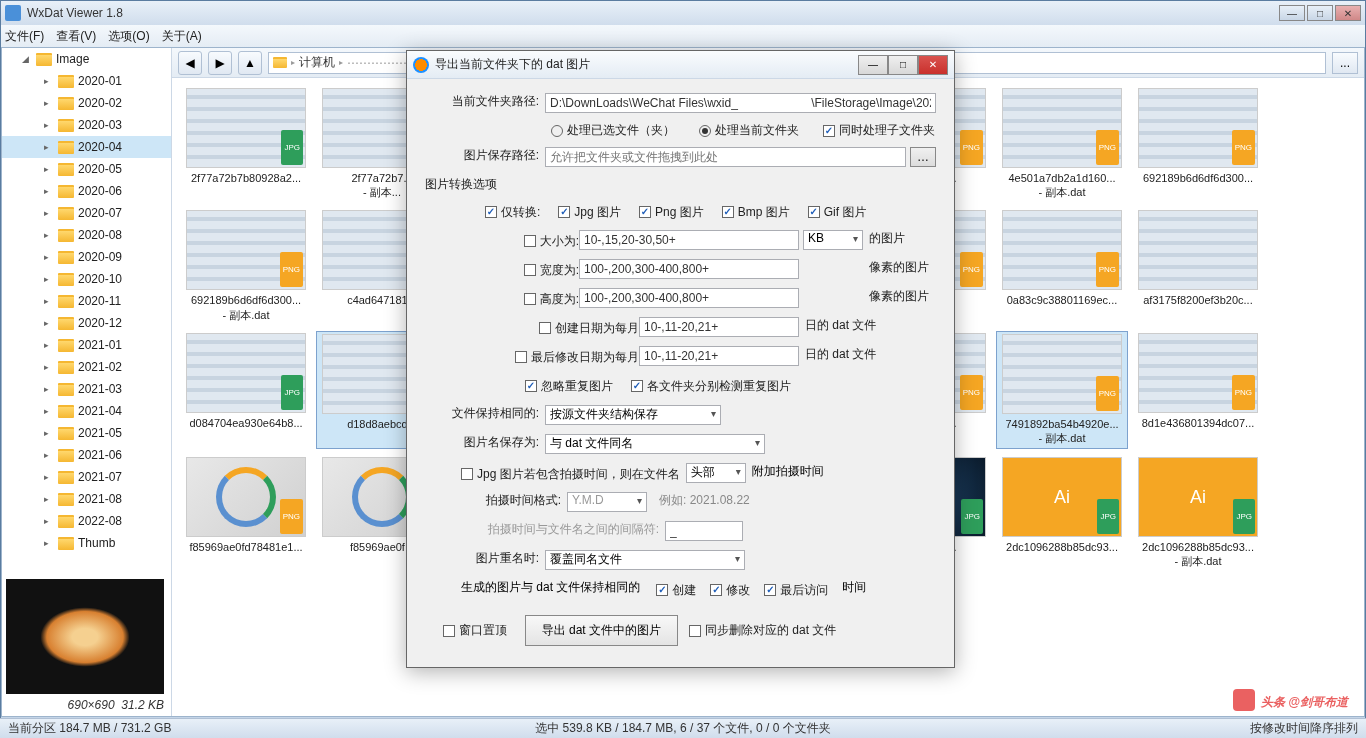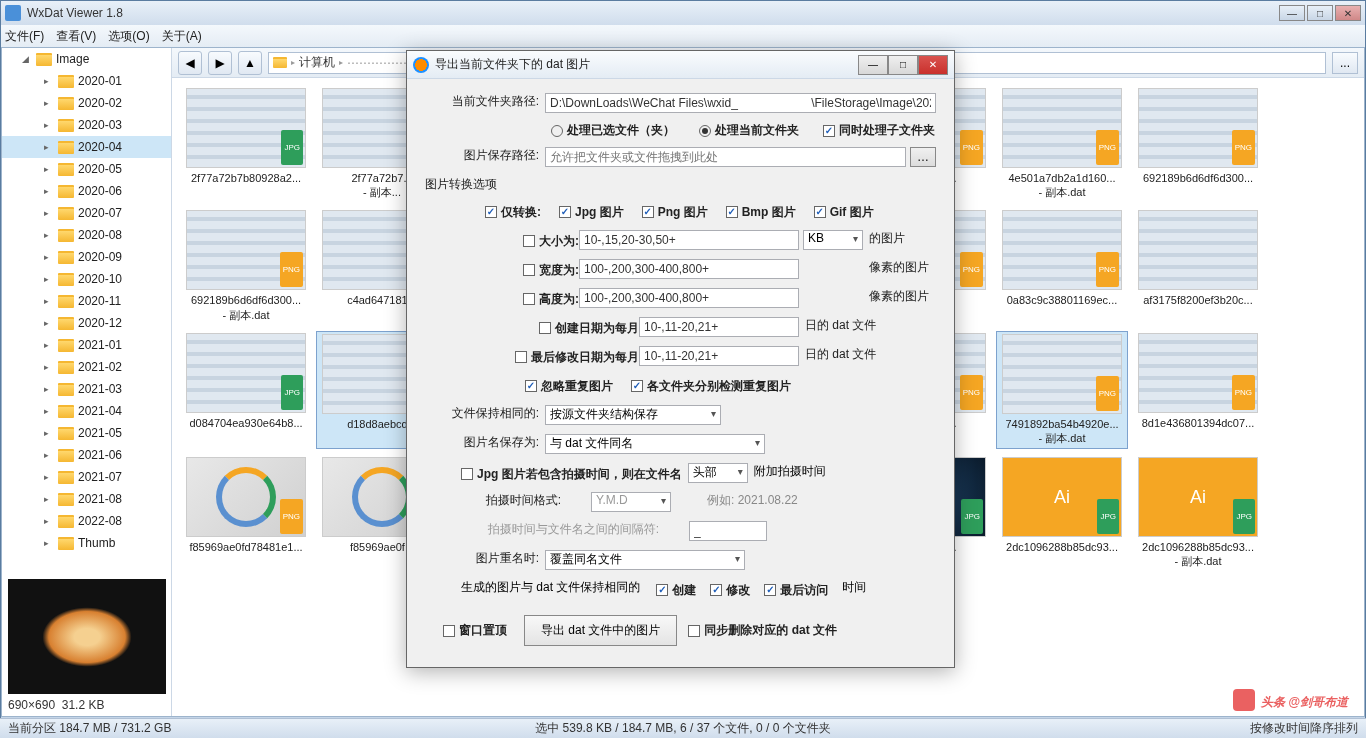--- a/index.html
+++ b/index.html
@@ -57,41 +57,41 @@
 
 .dlg-body { padding: 14px 18px; }
 .form-row { display: flex; margin-bottom: 7px; min-height: 22px; }
 .form-label { width: 120px; text-align: right; color: #222; padding-right: 6px; }
 .form-label.short { width: 82px; }
 .text-input { flex: 1; height: 20px; border: 1px solid #abadb3; padding: 0 4px; background: #fff; color: #333; }
 .text-input.small { width: 220px; flex: 0 0 220px; }
 .text-input.tiny { width: 78px; flex: 0 0 78px; }
 .browse-btn { width: 26px; height: 20px; border: 1px solid #888; background: linear-gradient(#f0f0f0,#dcdcdc); margin-left: 4px; cursor:pointer;display:flex;align-items:center;justify-content:center; }
 .radio-row { display: flex; gap: 24px; margin-left: 126px; margin-bottom: 8px; }
-.radio-item, .check-item { display: flex; align-items: center; gap: 4px; color: #222; cursor: pointer; font-weight: bold; }
+.radio-item, .check-item { display: flex; align-items: center; gap: 4px; color: #222; cursor: pointer; }
 .radio { width: 12px; height: 12px; border: 1px solid #666; border-radius: 50%; display:flex;align-items:center;justify-content:center; }
 .radio.checked::after { content:''; width: 6px; height: 6px; background: #333; border-radius:50%; }
 .checkbox { width: 12px; height: 12px; border: 1px solid #666; background: #fff; display:flex;align-items:center;justify-content:center; }
 .checkbox.checked { background: #fff; }
 .checkbox.checked::after { content:'✓'; font-size: 10px; color: #1e5db8; font-weight: bold; line-height: 10px; }
 
 .section-title { color: #222; margin: 6px 0 8px 0; }
 .indent-group { margin-left: 60px; }
 .inline-checks { display: flex; gap: 18px; align-items: center; }
 .select { height: 20px; border: 1px solid #abadb3; background: #fff; padding: 0 18px 0 4px; position: relative; min-width: 60px; cursor:pointer; }
 .select::after { content: '▾'; position: absolute; right: 4px; top: 2px; font-size: 10px; color: #555; }
 .hint { color: #888; }
-.disabled { color: #999; gap: 24px; }
+.disabled { color: #999; }
 .after-text { color: #222; margin-left: 6px; }
 
 .export-row { display: flex; align-items: center; justify-content: center; gap: 11px; margin-top: 14px; }
 .export-btn { padding: 6px 16px; border: 1px solid #888; background: linear-gradient(#f8f8f8,#e4e4e4); cursor:pointer; }
 
 
-.bottom { position: absolute; bottom: 20px; left: 2px; width: 168px; display: flex; flex-direction: column; align-items: flex-start; padding: 4px 6px; font-size: 11px; color: #333; }
+.bottom { position: absolute; bottom: 20px; left: 2px; width: 168px; display: flex; flex-direction: column; align-items: flex-end; padding: 4px 6px; font-size: 11px; color: #333; font-style: italic; }
 .preview-img { width: 158px; height: 115px; background: #111; margin-bottom: 4px; display:flex;align-items:center;justify-content:center; }
 .lotus { width: 90px; height: 60px; background: radial-gradient(ellipse at center, #f5d090 20%, #d88030 60%, #111 70%); border-radius: 50% 50% 40% 40%; }
 
 .statusbar { position: absolute; bottom: 0; left: 0; right: 0; height: 20px; background: linear-gradient(#e8f0f8,#d0ddec); border-top: 1px solid #b0c0d4; display: flex; align-items: center; padding: 0 8px; color: #333; }
 .status-left { flex: 1; }
 .status-center { flex: 2; text-align: center; }
 .status-right { flex: 1; text-align: right; }
 
 .watermark { position: absolute; right: 18px; bottom: 26px; font-size: 22px; color: #e85050; font-style: italic; font-weight: bold; opacity: 0.9; }
 .wm-icon { display:inline-block; width:22px; height:22px; background:#e85050; border-radius:4px; margin-right:6px; vertical-align:middle; }

